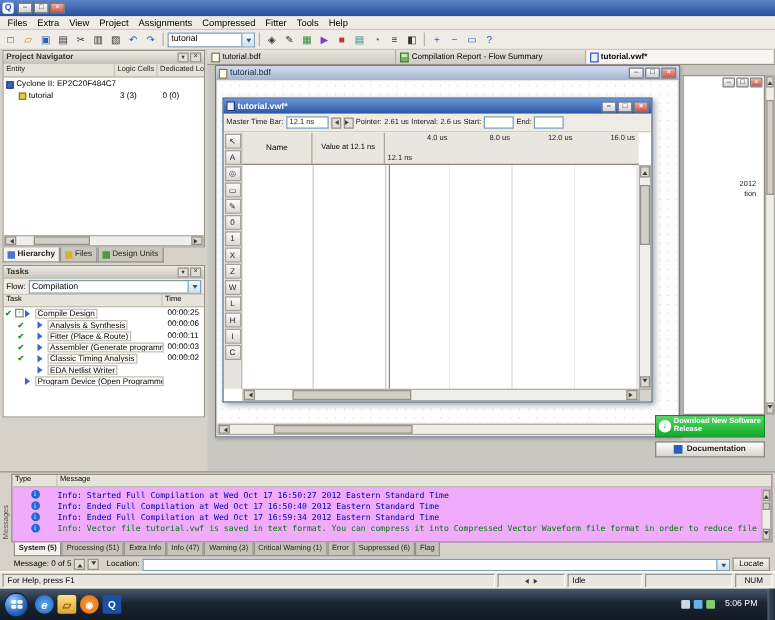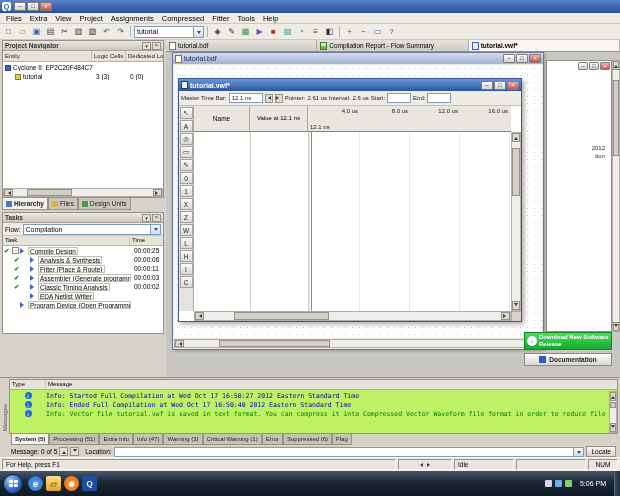--- a/index.html
+++ b/index.html
@@ -147,21 +147,21 @@
 .sb.v .sb-thumb{top:4%;left:0;right:0;height:30%;}
 .ar-l{width:0;height:0;border:2.5px solid transparent;border-right:3px solid #3b3b3b;}
 .ar-r{width:0;height:0;border:2.5px solid transparent;border-left:3px solid #3b3b3b;}
 .ar-u{width:0;height:0;border:2.5px solid transparent;border-bottom:3px solid #3b3b3b;}
 .ar-d{width:0;height:0;border:2.5px solid transparent;border-top:3px solid #3b3b3b;}
 
 
 .messages{position:absolute;left:0;top:377px;width:620px;height:80px;background:#d6d2ca;border-top:1px solid #96928a;}
 .msg-side{position:absolute;left:0;top:0;width:9px;bottom:0;display:flex;align-items:center;justify-content:center;}
 .msg-side span{writing-mode:vertical-rl;transform:rotate(180deg);font-size:6px;color:#555;}
-.msg-frame{position:absolute;left:9px;top:1px;right:2px;height:55px;border:1px solid #96928a;background:#bef264;overflow:hidden;}
+.msg-frame{position:absolute;left:9px;top:1px;right:2px;height:55px;border:1px solid #96928a;background:#f0abfc;overflow:hidden;}
 .msg-cols{display:flex;height:10px;background:#e6e3da;border-bottom:1px solid #b5b1a6;font-size:6px;}
 .msg-col.type{width:36px;border-right:1px solid #cac6bb;padding:1px 2px;flex:none;}
 .msg-col.message{flex:1;padding:1px 2px;}
 .msg-list{position:absolute;top:11px;left:0;right:8px;bottom:0;overflow:hidden;}
 .msg-row{display:flex;align-items:center;height:9px;white-space:nowrap;overflow:hidden;}
 .msg-type{width:36px;flex:none;display:flex;justify-content:center;}
 .info-icon{width:7px;height:7px;border-radius:50%;background:#2368d8;color:#fff;font-size:5px;display:flex;align-items:center;justify-content:center;font-family:"DejaVu Serif",serif;}
 .info-icon::before{content:"i";}
 .msg-text{font-family:"DejaVu Sans Mono",monospace;font-size:6.5px;}
 .c-blue{color:#0000b4}.c-green{color:#007a00}
@@ -602,20 +602,26 @@
           </div>
 
           <div class="msg-row">
             <span class="msg-type">
               <span class="info-icon"></span>
             </span>
             <span class="msg-text c-blue">Info: Ended Full Compilation at Wed Oct 17 16:50:40 2012 Eastern Standard Time</span>
           </div>
 
 
+          <div class="msg-row">
+            <span class="msg-type">
+              <span class="info-icon"></span>
+            </span>
+            <span class="msg-text c-blue">Info: Ended Full Compilation at Wed Oct 17 16:59:34 2012 Eastern Standard Time</span>
+          </div>
 
           <div class="msg-row">
             <span class="msg-type">
               <span class="info-icon"></span>
             </span>
             <span class="msg-text c-green">Info: Vector file tutorial.vwf is saved in text format. You can compress it into Compressed Vector Waveform file format in order to reduce file size</span>
           </div>
         </div>
       <div class="sb v msg-vscroll">
         <span class="sb-btn">

